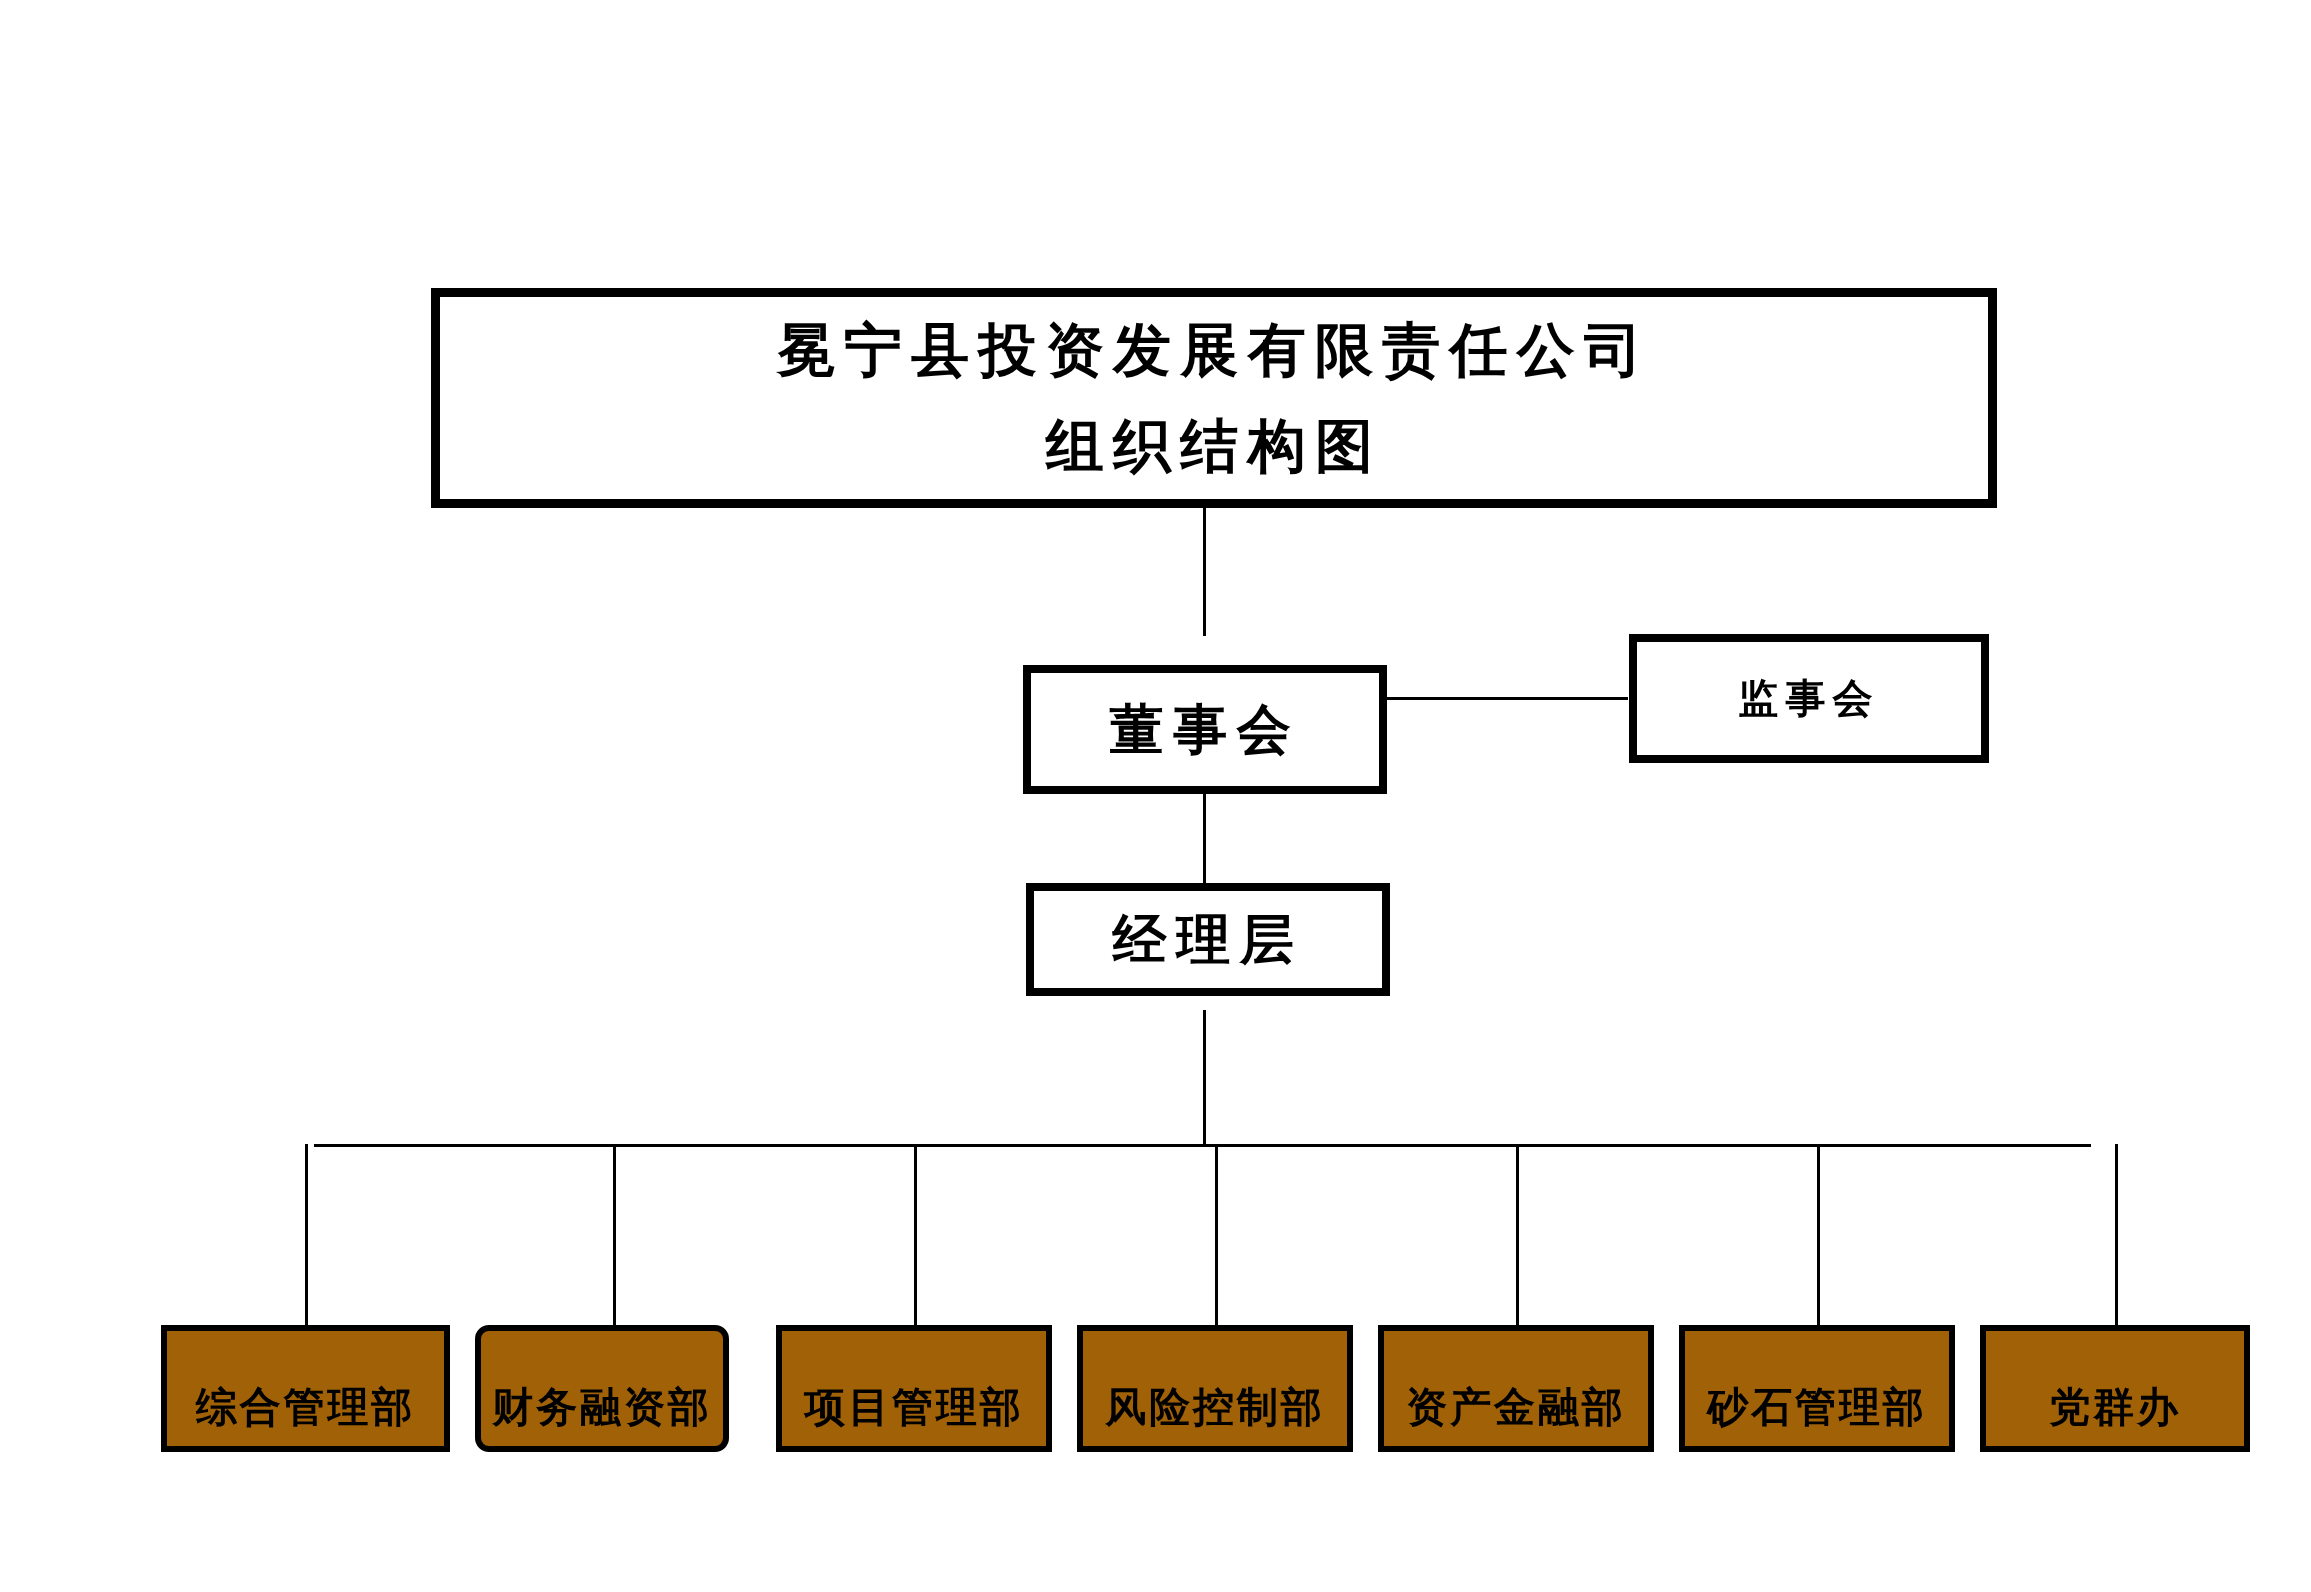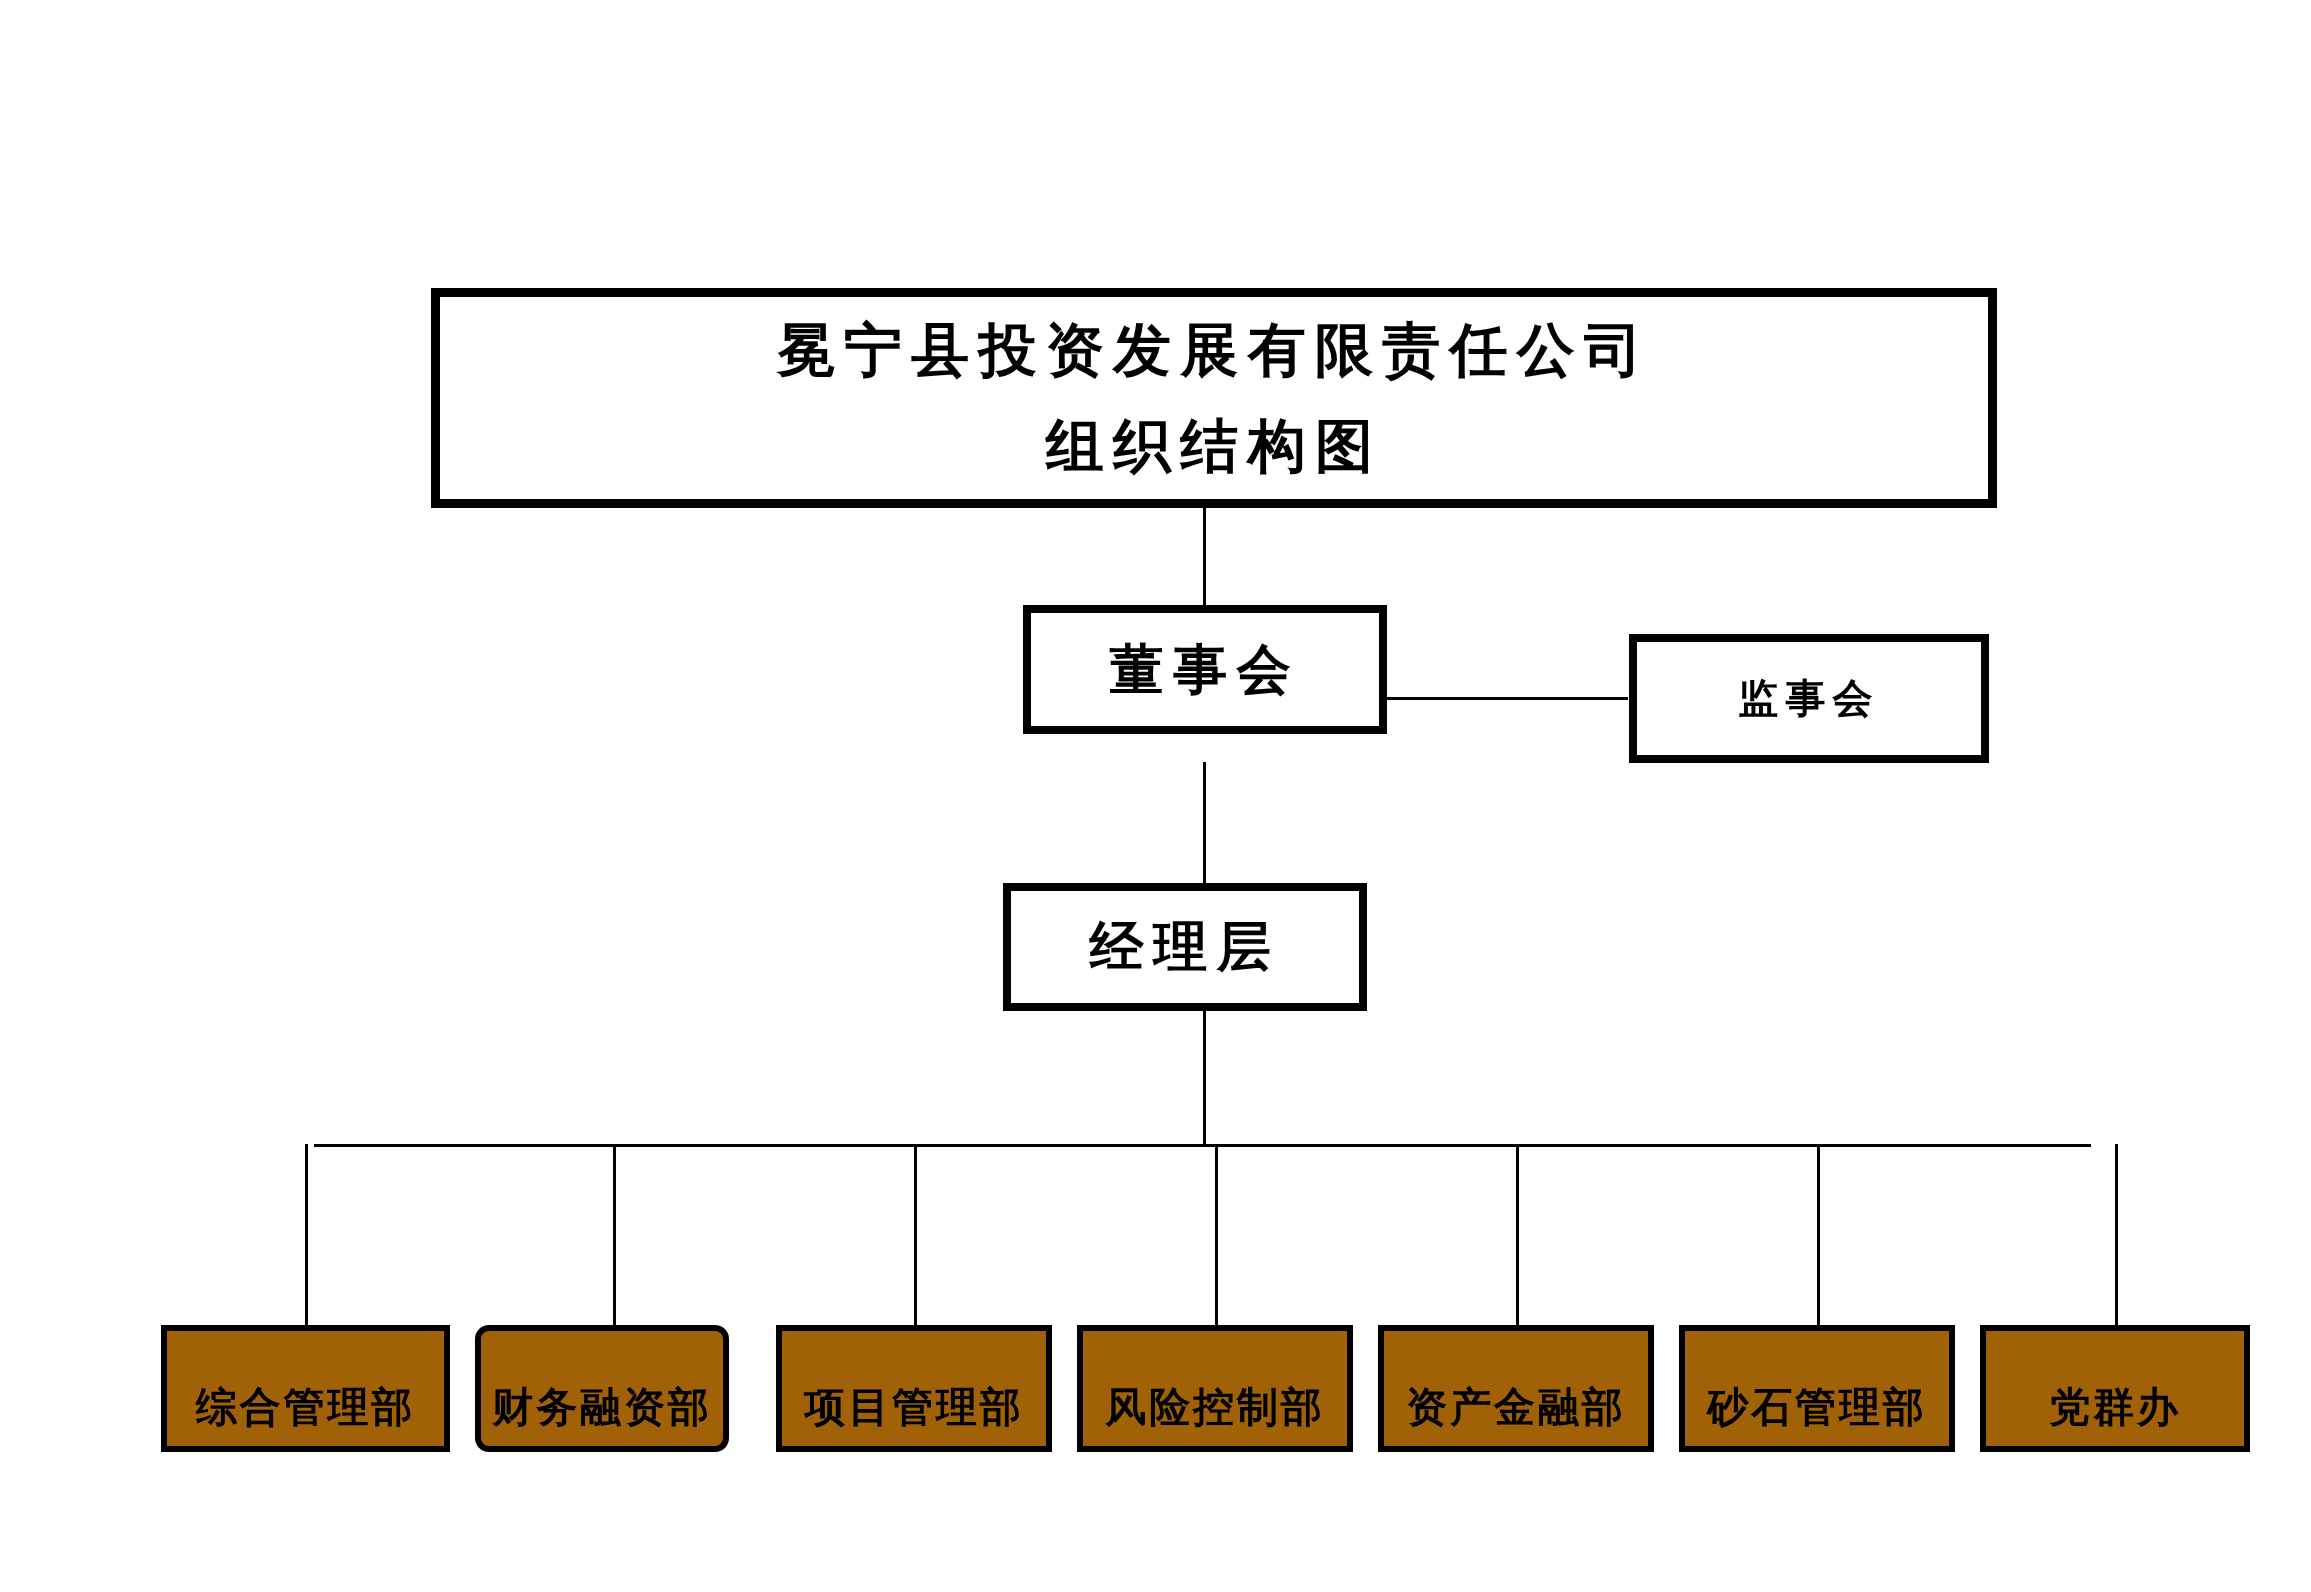--- a/index.html
+++ b/index.html
@@ -41,41 +41,41 @@
     border-width: 9.3px;
     font-size: 58px;
     letter-spacing: 0.16em;
     flex-direction: column;
   }
   #node-title .line { display: block; }
 
   
   #node-board {
     left: 979px;
-    top: 561px;
+    top: 621px;
     width: 364px;
     height: 129px;
     font-size: 54px;
     letter-spacing: 0.18em;
   }
   #node-supervisors {
     left: 1585px;
     top: 590px;
     width: 360px;
     height: 129px;
     font-size: 40px;
     letter-spacing: 0.18em;
   }
 
   
   #node-management {
-    left: 959px;
+    left: 982px;
     top: 839px;
     width: 364px;
-    height: 128px;
+    height: 113px;
     font-size: 54px;
     letter-spacing: 0.18em;
   }
 
   
   .dept-box {
     position: absolute;
     top: 1281px;
     height: 127px;
     border: 6.5px solid #000000;

